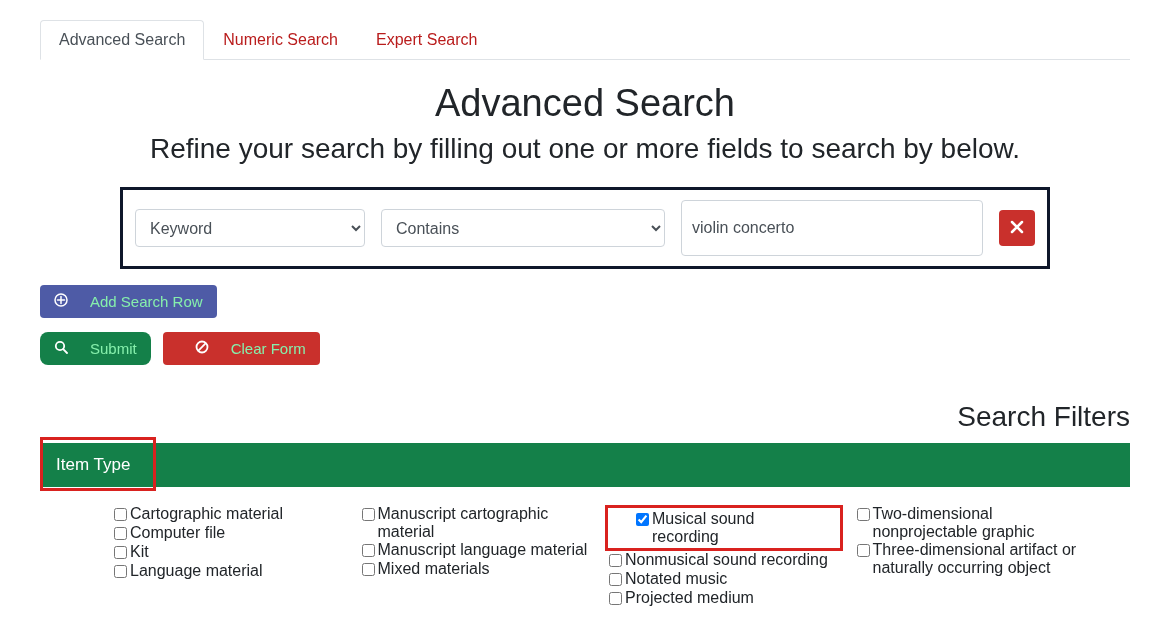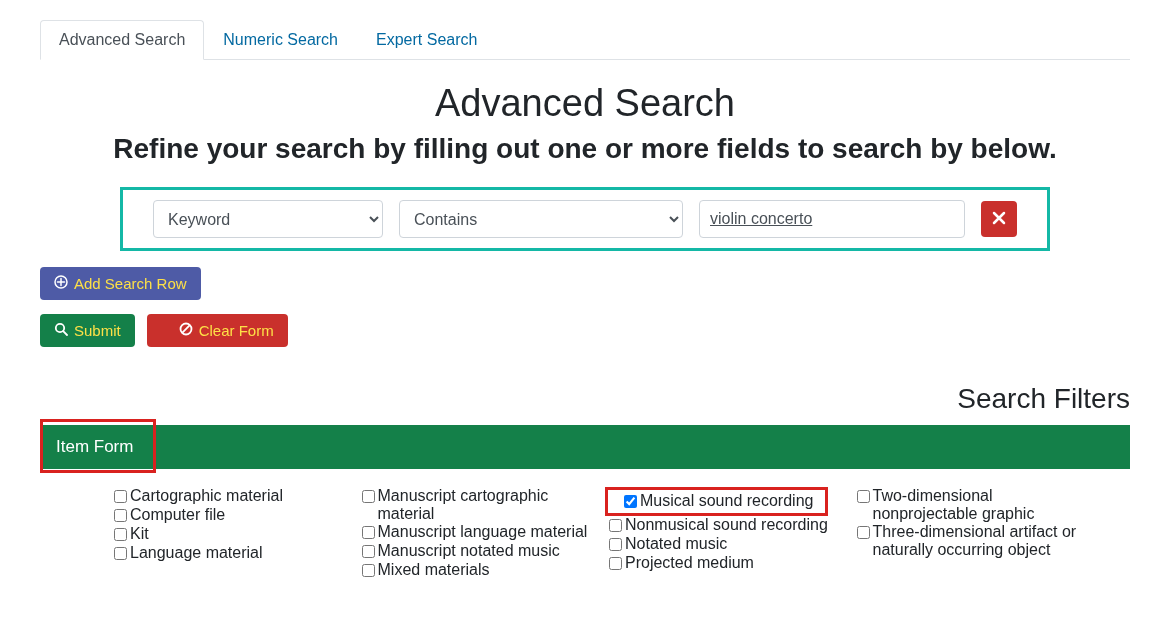--- a/index.html
+++ b/index.html
@@ -12,79 +12,79 @@
     padding: 0 40px;
   }
   .tabs {
     display: flex;
     border-bottom: 1px solid #dee2e6;
     margin-top: 20px;
   }
   .tab {
     padding: 10px 18px;
     cursor: pointer;
-    color: #0369a1;
+    color: #b91c1c;
     background: transparent;
     border: 1px solid transparent;
     border-top-left-radius: 4px;
     border-top-right-radius: 4px;
     margin-bottom: -1px;
   }
   .tab.active {
     color: #495057;
     background: #fff;
     border-color: #dee2e6 #dee2e6 #fff;
   }
   h1.title {
     text-align: center;
     font-weight: 400;
     font-size: 38px;
     margin: 22px 0 8px;
   }
   h2.sub {
     text-align: center;
-    font-weight: 700;
+    font-weight: 400;
     font-size: 28px;
     margin: 0 0 22px;
   }
   .search-row-area {
-    border: 3px solid #14b8a6;
-    padding: 10px 30px;
+    border: 3px solid #0f172a;
+    padding: 10px 12px;
     margin: 0 auto 16px;
     max-width: 930px;
     display: flex;
     gap: 16px;
     align-items: center;
   }
   select.form, input.form {
     border: 1px solid #ced4da;
     border-radius: 4px;
     padding: 8px 10px;
     font-size: 16px;
     background: #fff;
     color: #495057;
   }
   select.form { height: 38px; }
-  input.form { height: 38px; text-decoration: underline; }
+  input.form { height: 56px; }
   .sel-field { width: 230px; }
   .sel-op    { width: 284px; }
   .inp-term  { flex: 1; }
   .btn {
     display: inline-flex;
     align-items: center;
-    gap: 6px;
+    gap: 22px;
     padding: 8px 14px;
     border: none;
     border-radius: 4px;
-    color: #fde047;
+    color: #86efac;
     cursor: pointer;
     font-size: 15px;
   }
   .btn-indigo { background: #4e5ba6; }
-  .btn-green  { background: #148049; }
+  .btn-green  { background: #148049; border-radius: 8px; }
   .btn-red    { background: #c9302c; padding-left: 32px; }
   .btn-red-sm { background: #c9302c; width:36px; height:36px; justify-content:center; padding:0; border-radius:4px;}
   .row-buttons { margin: 14px 0 10px; display:flex; gap:12px; }
   h2.filters-h {
     font-weight: 400;
     font-size: 28px;
     margin: 36px 0 10px;
     text-align: right;
   }
   .filter-band {
@@ -114,21 +114,21 @@
     font-size: 16px;
   }
   .check-item {
     display: flex;
     align-items: flex-start;
     gap: 0;
   }
   .check-item input { margin-top: 3px; }
   .check-highlight {
     border: 3px solid #d9221f;
-    padding: 2px 12px;
+    padding: 2px 24px;
     display: inline-flex;
     align-items: center;
     gap: 8px;
   }
   .icon { display:inline-block; }
 </style>
 </head>
 <body>
 
 <div class="tabs">
@@ -185,21 +185,21 @@
           <path d="M3.2 10.8 L10.8 3.2" stroke="#fff" stroke-width="1.8"></path>
         </svg>
     </span>
     <span>Clear Form</span>
   </button>
 </div>
 
 <h2 class="filters-h">Search Filters</h2>
 
 <div class="filter-band-wrap">
-  <div class="filter-band">Item Form</div>
+  <div class="filter-band">Item Type</div>
   <div class="band-highlight"></div>
 </div>
 
 <div class="checks">
 
   <div>
     <label class="check-item">
         <input type="checkbox" style="">
         <span>Cartographic material</span>
       </label>
@@ -218,24 +218,20 @@
   </div>
 
   <div>
     <label class="check-item">
         <input type="checkbox" style="">
         <span>Manuscript cartographic material</span>
       </label>
     <label class="check-item">
         <input type="checkbox" style="">
         <span>Manuscript language material</span>
-      </label>
-    <label class="check-item">
-        <input type="checkbox" style="">
-        <span>Manuscript notated music</span>
       </label>
     <label class="check-item">
         <input type="checkbox" style="">
         <span>Mixed materials</span>
       </label>
   </div>
 
   <div>
     <span class="check-highlight">
       <label class="check-item" style="margin:0">

